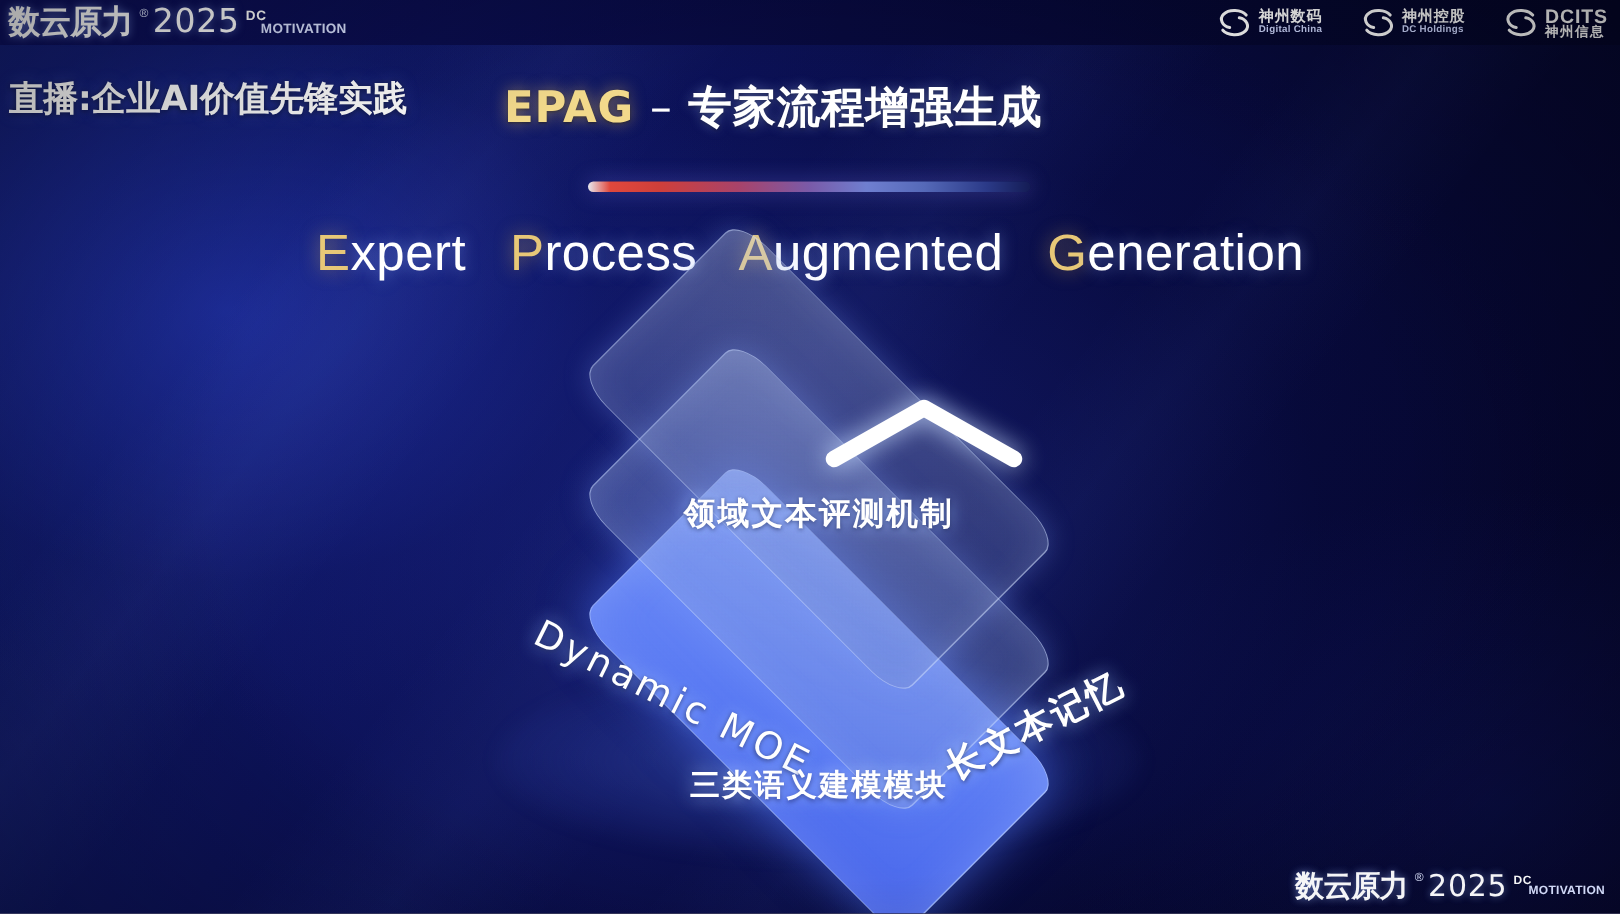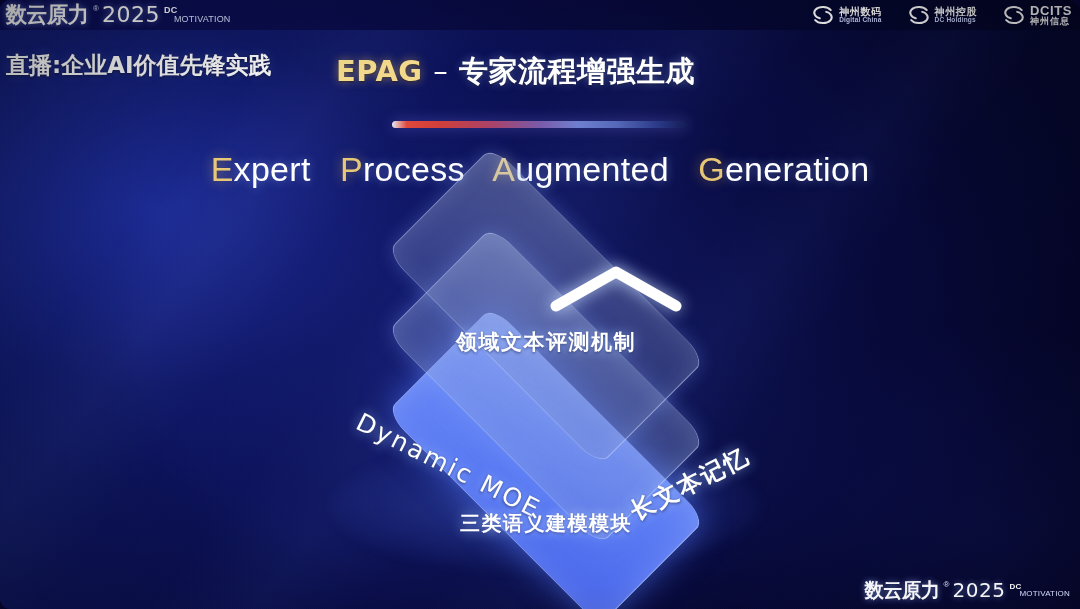--- a/index.html
+++ b/index.html
@@ -9,21 +9,20 @@
     font-family:"Liberation Sans","DejaVu Sans",sans-serif;
     background:#05052a;
   }
   .stage{
     position:relative;width:1080px;height:609px;overflow:hidden;
     background:
       radial-gradient(ellipse 520px 380px at 14% 34%, rgba(40,60,190,.55) 0%, rgba(20,30,120,.22) 48%, rgba(0,0,0,0) 72%),
       radial-gradient(ellipse 700px 520px at 46% 58%, rgba(38,52,170,.40) 0%, rgba(12,18,90,.16) 55%, rgba(0,0,0,0) 78%),
       radial-gradient(ellipse 420px 300px at 92% 88%, rgba(18,26,110,.35) 0%, rgba(0,0,0,0) 70%),
       linear-gradient(118deg,#141f78 0%,#101a6b 16%,#0c1259 32%,#080b40 55%,#060833 74%,#05052a 100%);
-    border-radius: 11px;
   }
   
   .bg-streaks{
     position:absolute;inset:0;pointer-events:none;
     background:
       linear-gradient(128deg,rgba(90,120,255,0) 40%,rgba(90,120,255,.055) 47%,rgba(90,120,255,0) 54%),
       linear-gradient(128deg,rgba(90,120,255,0) 58%,rgba(90,120,255,.04) 63%,rgba(90,120,255,0) 69%),
       linear-gradient(128deg,rgba(120,150,255,0) 20%,rgba(120,150,255,.05) 26%,rgba(120,150,255,0) 33%);
     mix-blend-mode:screen;
   }
@@ -51,21 +50,21 @@
   .brand-year{
     font-family:"DejaVu Sans","Liberation Sans",sans-serif;
     font-weight:400;font-size:22px;color:#ffffff;letter-spacing:.5px;
     text-shadow:0 0 6px rgba(150,180,255,.6);
   }
   .brand-dc{
     display:flex;flex-direction:column;
     line-height:.92;margin-left:1px;
   }
   .brand-dc .l1{font-size:9px;font-weight:700;color:#ffffff;letter-spacing:.4px;}
-  .brand-dc .l2{font-size:9px;font-weight:400;color:#d9e1ff;letter-spacing:.2px;padding-left:10px;}
+  .brand-dc .l2{font-size:9px;font-weight:700;color:#d9e1ff;letter-spacing:.2px;padding-left:10px;}
 
   .logos{
     position:absolute;right:8px;top:3px;height:24px;
     display:flex;align-items:center;gap:26px;
   }
   .logo{display:flex;align-items:center;gap:5px;}
   .logo .swirl{width:22px;height:20px;flex:0 0 22px;}
   .logo .txt{display:flex;flex-direction:column;line-height:1.02;}
   .logo .cn{font-size:10px;font-weight:700;color:#fff;letter-spacing:.6px;}
   .logo .en{font-size:6.5px;font-weight:700;color:#cfd8ff;letter-spacing:.2px;}

